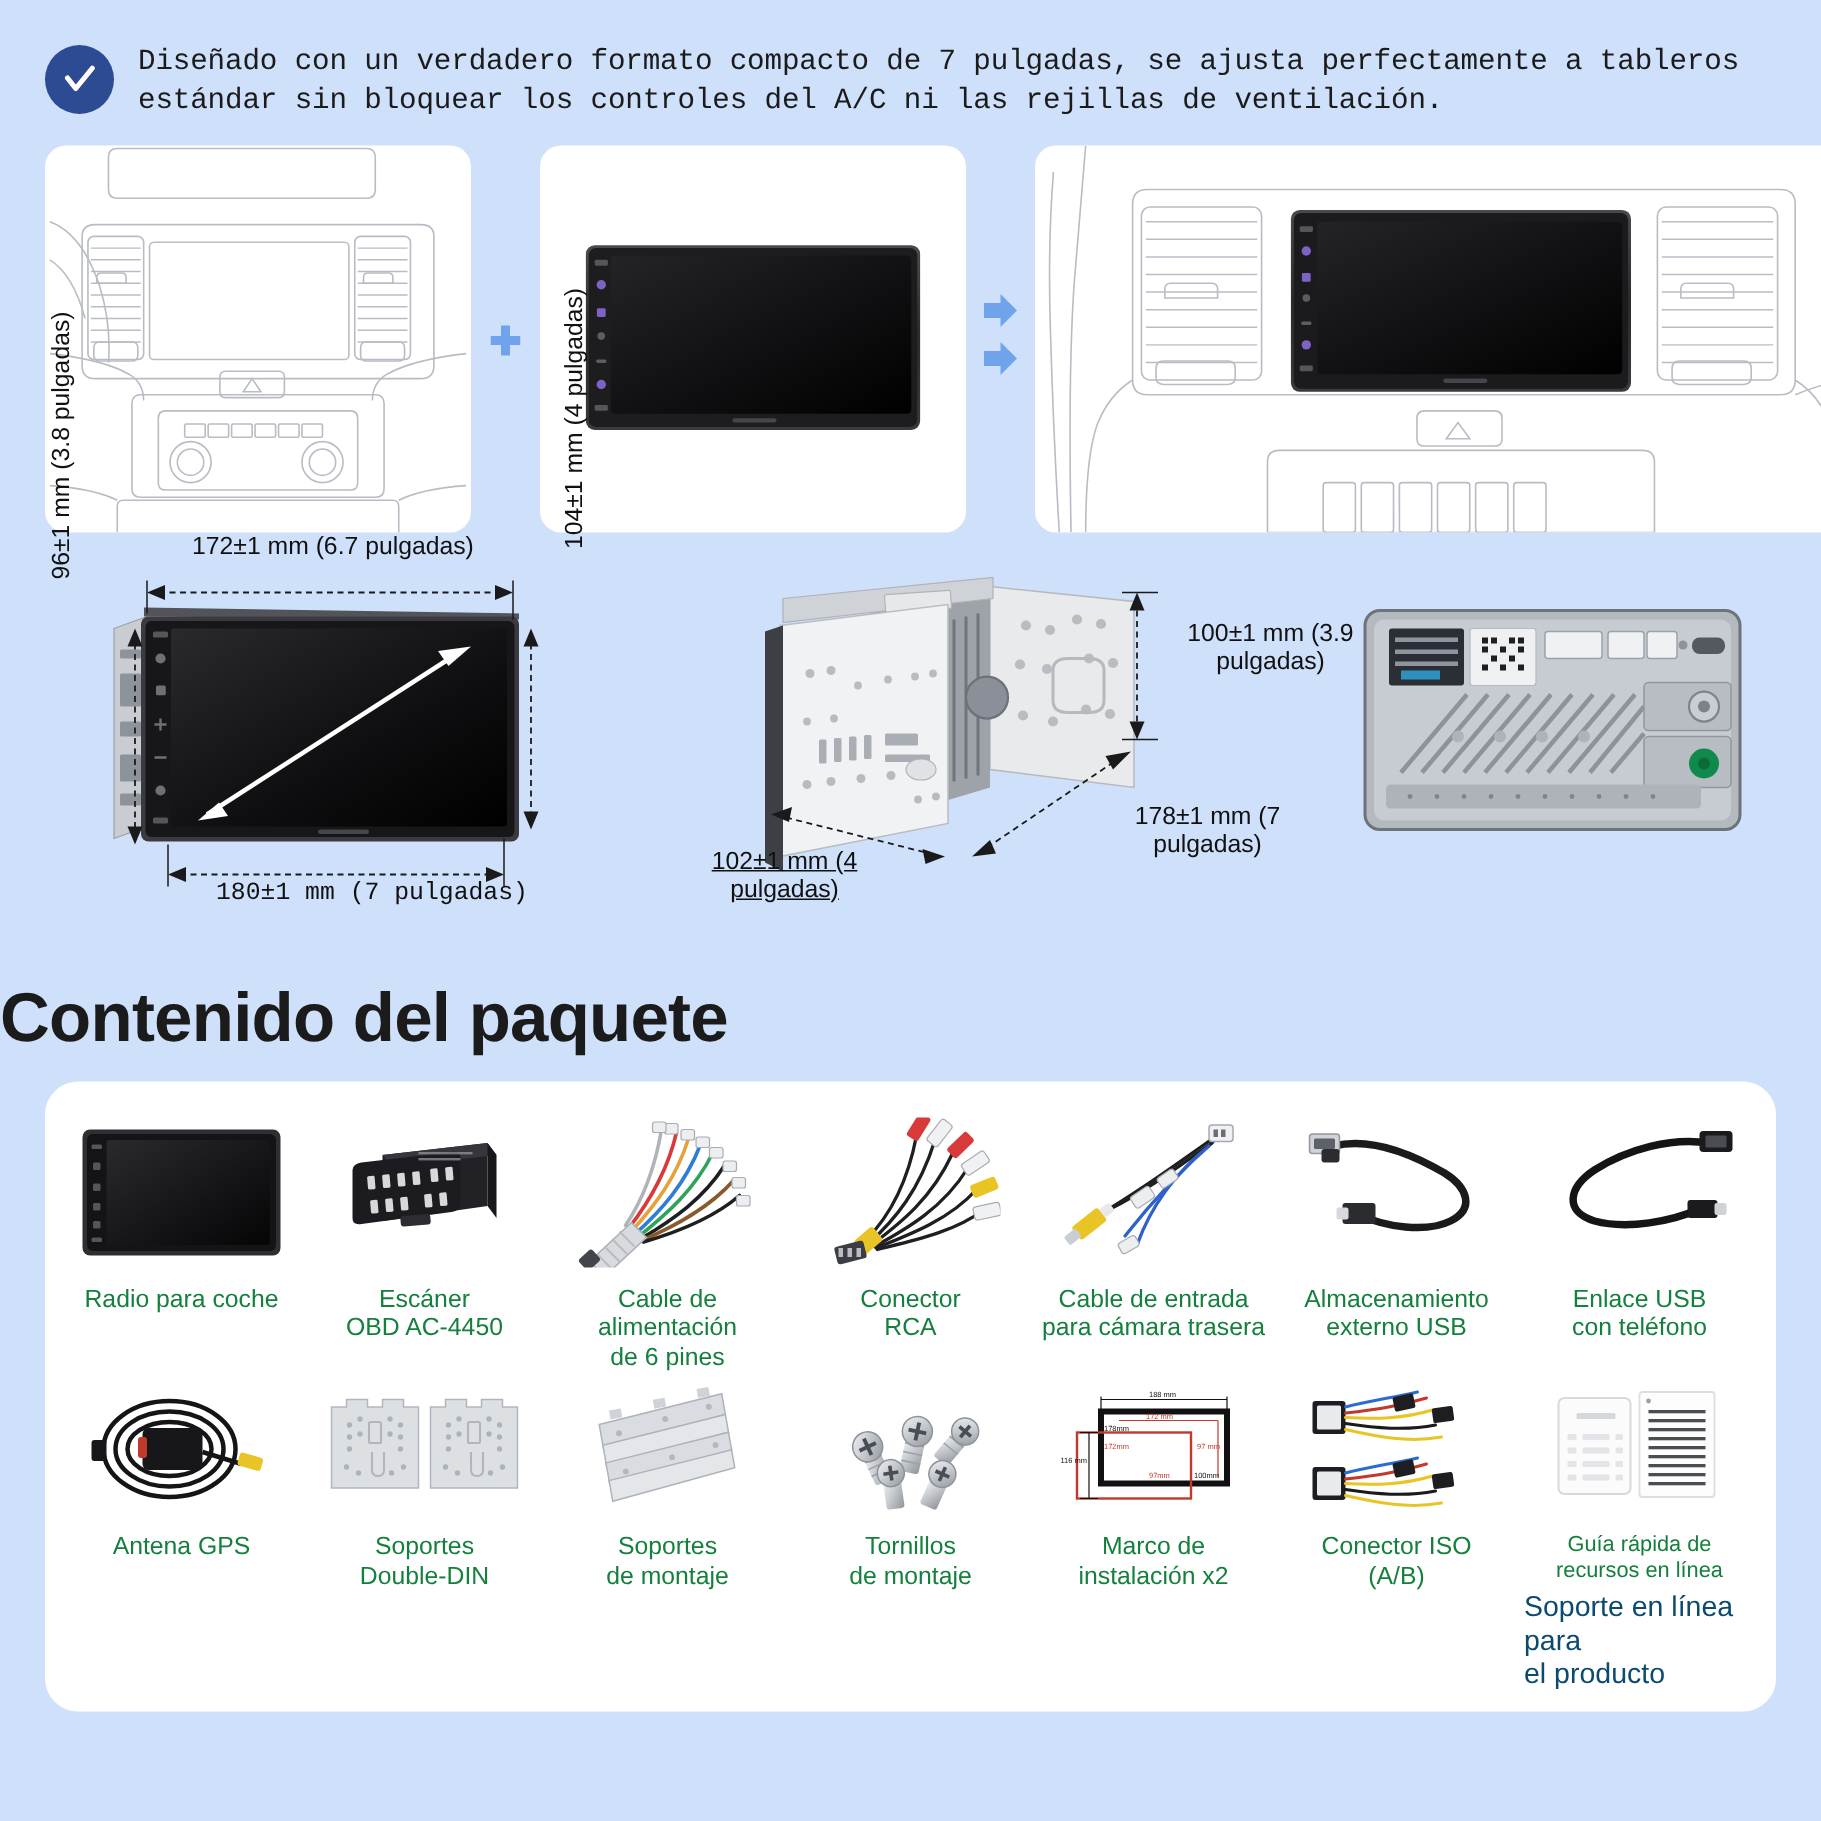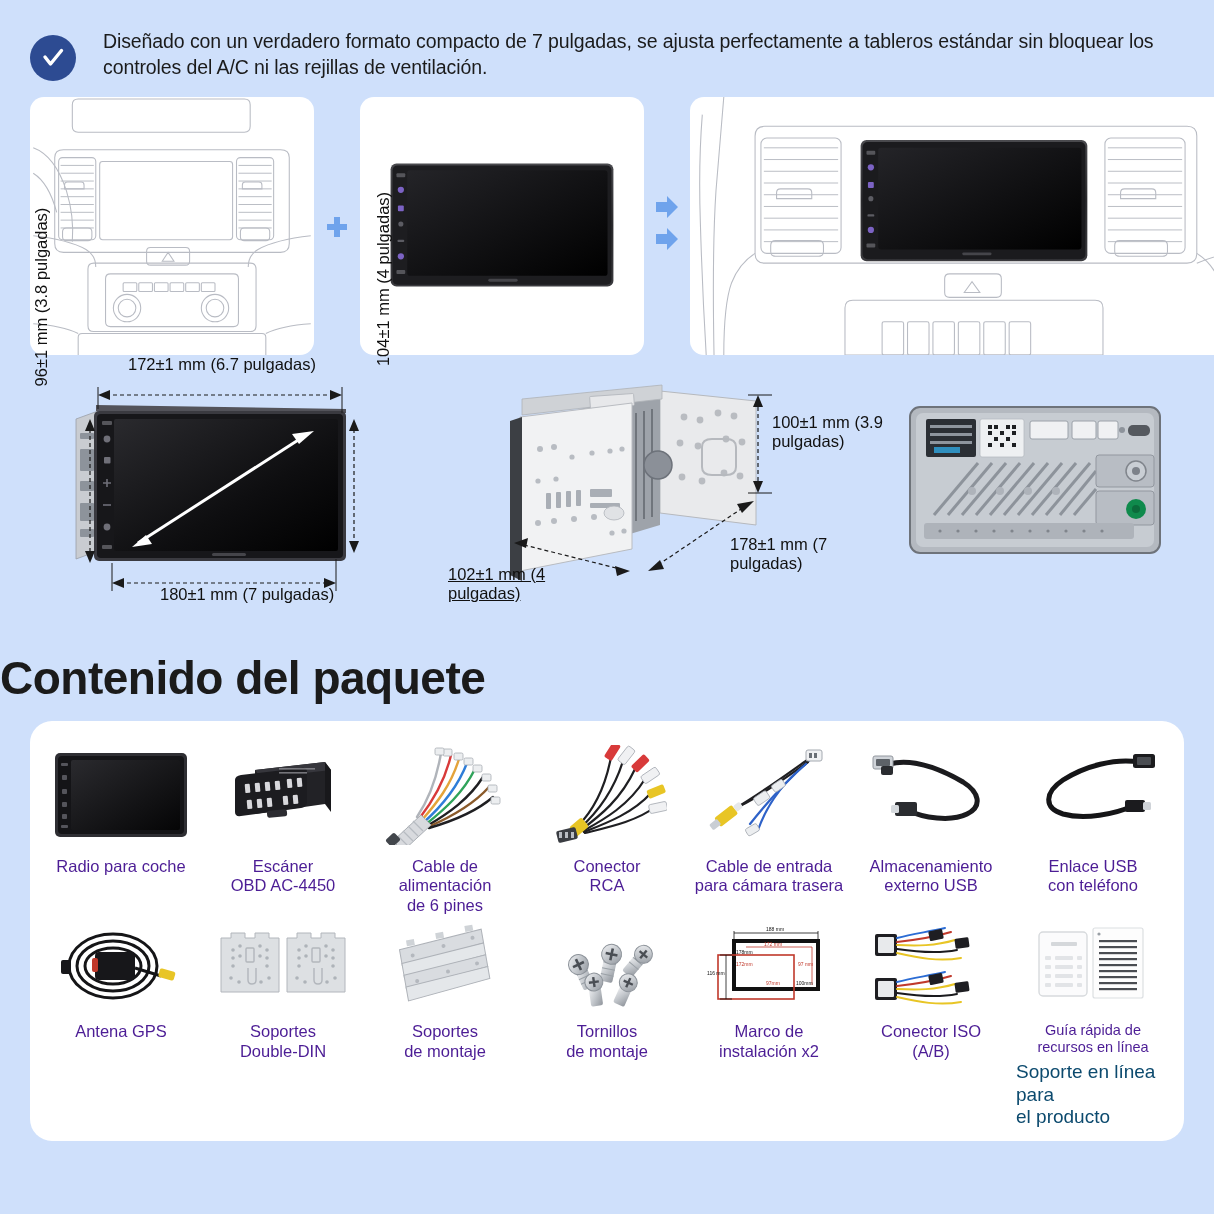--- a/index.html
+++ b/index.html
@@ -8,23 +8,24 @@
     background: #cfe0fb;
     font-family: "Liberation Sans", sans-serif;
     color: #1b1b1b;
     overflow: hidden;
     position: relative;
   }
 
   
   .banner {
     display: flex;
-    align-items: flex-end;
-    gap: 27px;
+    align-items: center;
+    gap: 16px;
     padding: 24px 30px 10px 30px;
+    font-family: Liberation Mono, monospace;
   }
   .check-badge {
     width: 46px; height: 46px;
     border-radius: 50%;
     background: #2d4b92;
     flex: 0 0 46px;
     display: flex; align-items: center; justify-content: center;
     margin-top: 2px;
   }
   .check-badge svg { display: block; }
@@ -92,21 +93,21 @@
     width: 200px;
     text-align: center;
   }
   .dim-label.vert-r {
     transform: rotate(-90deg);
     transform-origin: left top;
     white-space: normal;
     width: 200px;
     text-align: center;
   }
-  .dim-label.wrap { white-space: normal; width: 150px; }
+  .dim-label.wrap { white-space: normal; width: 150px; text-align: center; }
 
   
   .section-title {
     text-align: left;
     font-size: 46px;
     font-weight: bold;
     letter-spacing: -0.5px;
     padding: 4px 0 16px 0;
   }
 
@@ -136,21 +137,21 @@
     align-items: center;
     justify-content: center;
     width: 100%;
   }
   .pkg-art svg { display: block; max-width: 100%; max-height: 100%; }
   .pkg-label {
     margin-top: 6px;
     text-align: center;
     font-size: 16.5px;
     line-height: 1.2;
-    color: #4c1d95;
+    color: #15803d;
     white-space: pre-line;
   }
   .pkg-label.small { font-size: 14.5px; line-height: 1.2; }
   .pkg-sub {
     margin-top: 4px;
     font-size: 19px;
     line-height: 1.2;
     color: #0c4a6e;
     white-space: pre-line;
   }
@@ -437,21 +438,21 @@
       <path d="M62 206 l-5 -12 h10 z" fill="#1a1a1a"></path>
 
       <g stroke="#1a1a1a" stroke-width="1.2" stroke-dasharray="4 3">
         <line x1="326" y1="72" x2="326" y2="186"></line>
       </g>
       <path d="M326 62 l-5 12 h10 z" fill="#1a1a1a"></path>
       <path d="M326 196 l-5 -12 h10 z" fill="#1a1a1a"></path>
     </svg>
 
     <div class="dim-label" style="left:100px; top:-2px;">172±1 mm (6.7 pulgadas)</div>
-    <div class="dim-label" style="left:132px; top:228px;">180±1 mm (7 pulgadas)</div>
+    <div class="dim-label" style="left:116px; top:228px;font-family:Liberation Mono, monospace;">180±1 mm (7 pulgadas)</div>
     <div class="dim-label vert-l" style="left:4px; top:40px;">96±1 mm (3.8 pulgadas)</div>
     <div class="dim-label vert-r" style="left:346px; top:22px;">104±1 mm (4 pulgadas)</div>
   </div>
 
   <div class="dim-block db-side">
     <svg width="430" height="240" viewBox="0 0 430 240">
 
       <path d="M198 18 l96 10 l0 124 l-96 -12 z" fill="#e9eaec" stroke="#b6b9be" stroke-width="1"></path>
       <g fill="#b9bcc1">
         <circle cx="222" cy="44" r="3.4"></circle>

